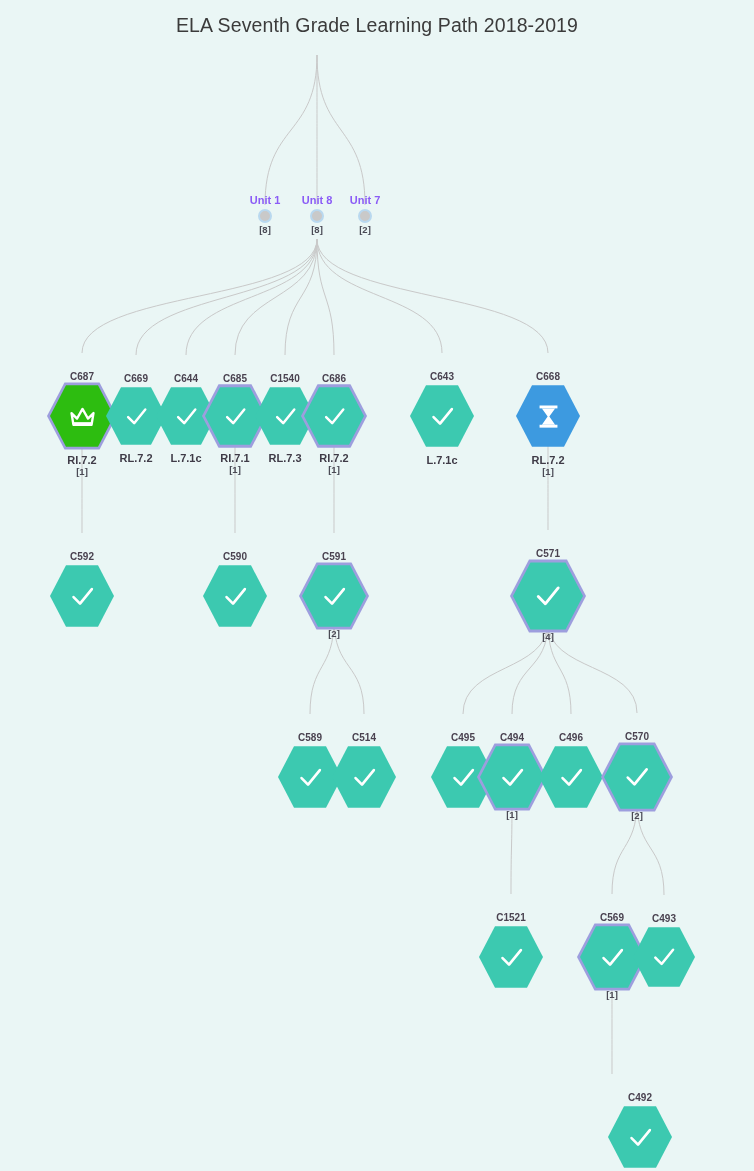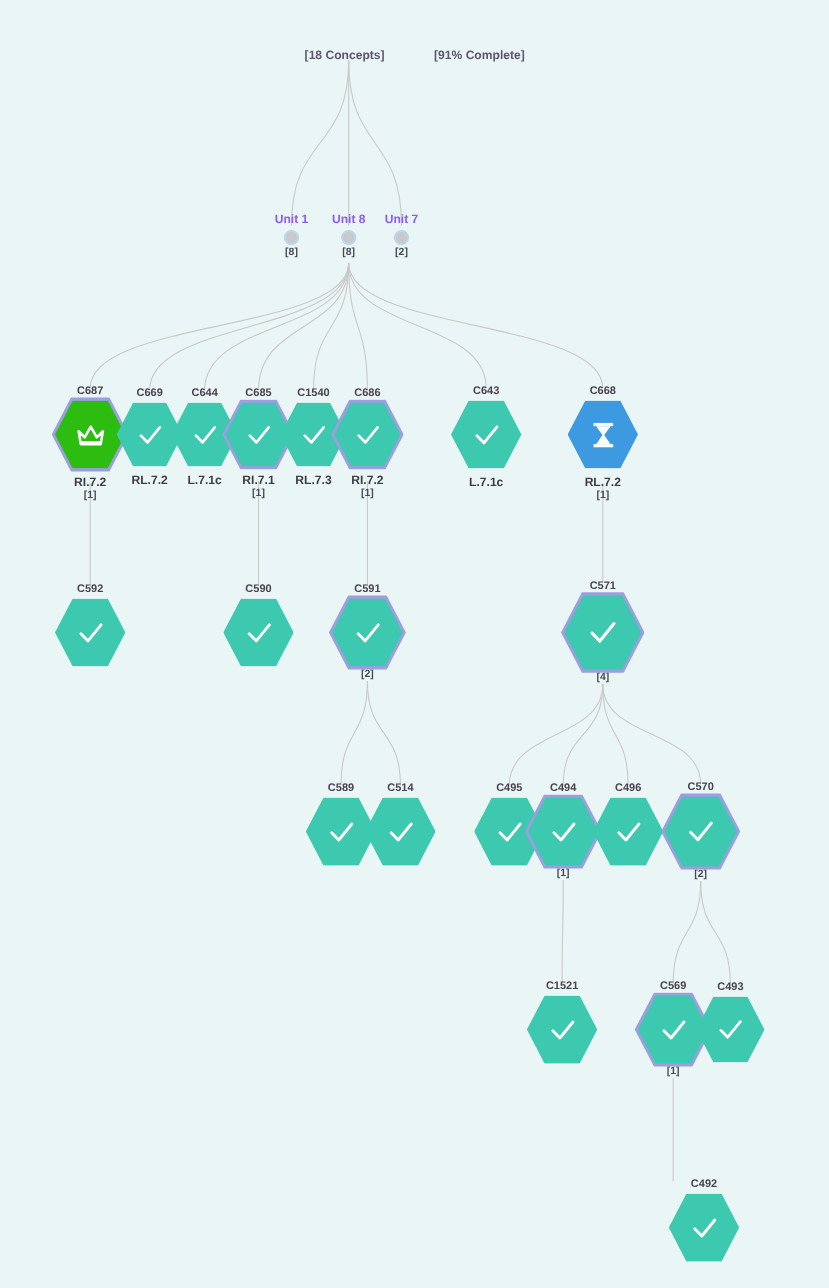--- a/index.html
+++ b/index.html
@@ -29,21 +29,21 @@
   .unit .udot{
     width:14px;height:14px;border-radius:50%;
     background:#c9c9c9;border:2px solid #b9d8ef;
     margin:2px auto 1px auto;box-sizing:border-box;
   }
   .unit .ucount{font-size:9.5px;color:#4a4a55;font-weight:bold;}
 
   .node{position:absolute;text-align:center;}
   .ncode{
     font-size:10px;color:#4a4250;font-weight:bold;
-    line-height:11px;margin-bottom:2px;white-space:nowrap;
+    line-height:11px;margin-bottom:2px;white-space:nowrap;margin-top:21px;
   }
   .hexwrap{position:relative;display:block;margin:0 auto;}
   .hex{
     position:relative;
     -webkit-clip-path:polygon(25% 2%,75% 2%,100% 50%,75% 98%,25% 98%,0% 50%);
     clip-path:polygon(25% 2%,75% 2%,100% 50%,75% 98%,25% 98%,0% 50%);
     background:#3cc9b0;
     display:flex;align-items:center;justify-content:center;
   }
   .hex.green{background:#2dbd10;}
@@ -84,25 +84,21 @@
       <path d="M548,622 C548,672.6 463,663.4 463,714" fill="none" stroke="#c9c9c9" stroke-width="1"></path>
       <path d="M548,622 C548,672.6 512,663.4 512,714" fill="none" stroke="#c9c9c9" stroke-width="1"></path>
       <path d="M548,622 C548,672.6 571,663.4 571,714" fill="none" stroke="#c9c9c9" stroke-width="1"></path>
       <path d="M548,622 C548,672.05 637,662.95 637,713" fill="none" stroke="#c9c9c9" stroke-width="1"></path>
       <path d="M512,800 C512,851.7 511,842.3 511,894" fill="none" stroke="#c9c9c9" stroke-width="1"></path>
       <path d="M637,801 C637,852.15 612,842.85 612,894" fill="none" stroke="#c9c9c9" stroke-width="1"></path>
       <path d="M637,801 C637,852.7 664,843.3 664,895" fill="none" stroke="#c9c9c9" stroke-width="1"></path>
       <path d="M612,980 C612,1031.7 612,1022.3 612,1074" fill="none" stroke="#c9c9c9" stroke-width="1"></path>
     </svg>
 
-  <div class="subrow">
-    <span>[18 Concepts]</span>
-    <span class="sub-gap"></span>
-    <span>[91% Complete]</span>
-  </div>
+  <div class="title">ELA Seventh Grade Learning Path 2018-2019</div>
 
   <div id="units">
       <div class="unit" style="left: 225px; top: 193px;">
         <div class="ulabel">Unit 1</div>
         <div class="udot"></div>
         <div class="ucount">[8]</div>
       </div>
       <div class="unit" style="left: 277px; top: 193px;">
         <div class="ulabel">Unit 8</div>
         <div class="udot"></div>

